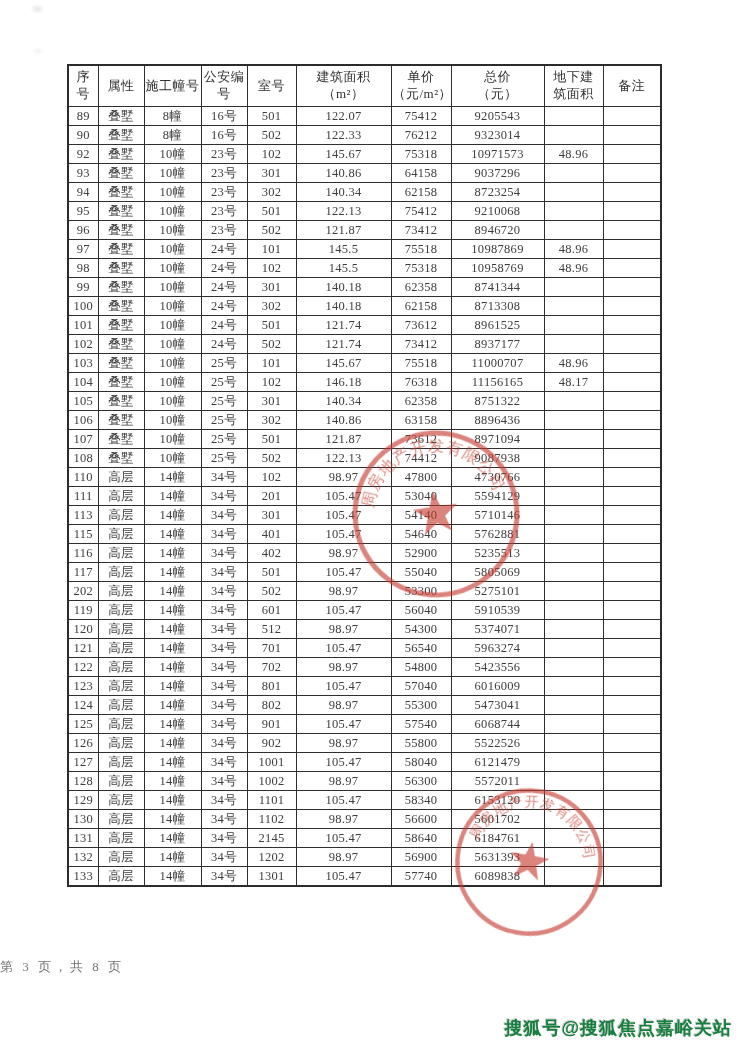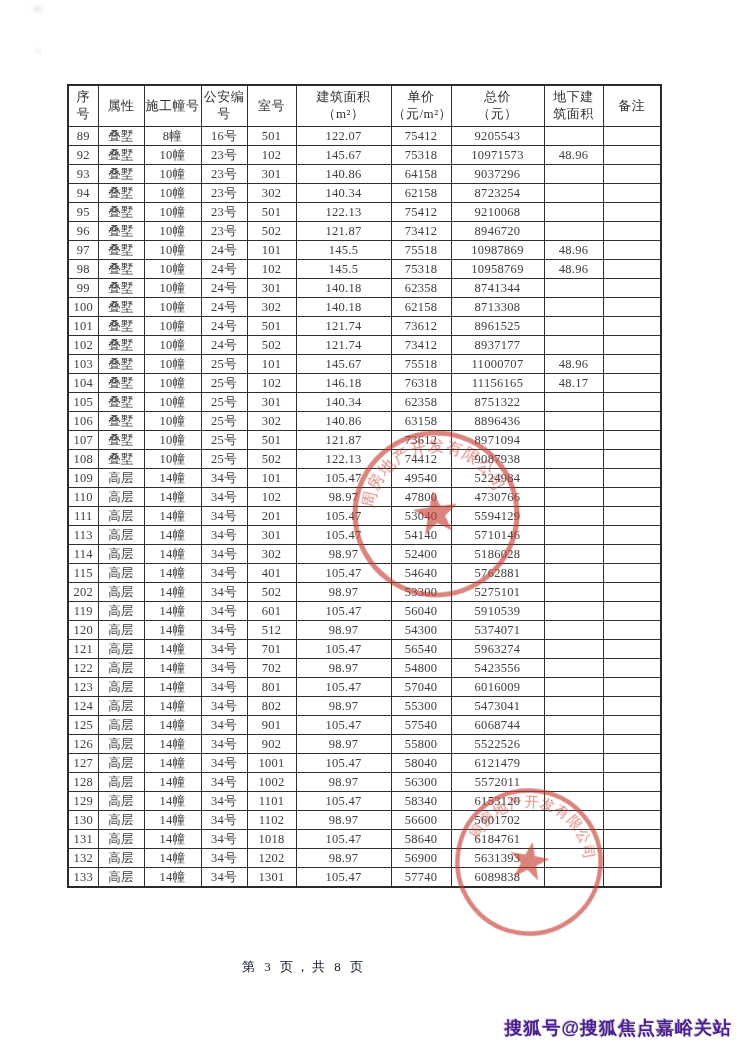--- a/index.html
+++ b/index.html
@@ -9,21 +9,21 @@
     font-family:"Liberation Serif","DejaVu Serif",serif;
     color:#3a3a3a;
   }
   
   .smudge{position:absolute;border-radius:50%;
     background:radial-gradient(closest-side, rgba(110,110,110,.30), rgba(110,110,110,0));}
   #smudge1{left:30px;top:4px;width:15px;height:10px;opacity:.55;}
   #smudge2{left:32px;top:47px;width:12px;height:8px;opacity:.30;}
 
   
-  .tbl-wrap{position:absolute;left:67px;top:84px;}
+  .tbl-wrap{position:absolute;left:67px;top:64px;}
   table.price{
     border-collapse:collapse;table-layout:fixed;width:595px;
     border:2px solid #2b2b2b;
   }
   table.price th, table.price td{
     border:1px solid #2f2f2f;
     text-align:center;vertical-align:middle;
     padding:0 1px;overflow:hidden;
     font-weight:normal;
   }
@@ -35,30 +35,30 @@
     height:18px;font-size:12.5px;letter-spacing:.3px;color:#3d3d3d;
   }
 
   
   .seal{position:absolute;opacity:.62;filter:blur(.4px);pointer-events:none;}
   #seal-upper{left:350px;top:428px;width:172px;height:172px;transform:rotate(-8deg);}
   #seal-lower{left:453px;top:786px;width:152px;height:152px;transform:rotate(10deg);}
 
   
   .page-footer{
-    position:absolute;left:0;top:958px;width:608px;text-align:center;
-    font-size:13px;letter-spacing:3px;color:#0f172a;
+    position:absolute;left:0;top:958px;width:608px;
+    font-size:13px;letter-spacing:3px;color:#737373;
   }
 
   
   .watermark{
     position:absolute;right:8px;top:1016px;
     font-family:"Liberation Sans","DejaVu Sans",sans-serif;
     font-size:18px;font-weight:bold;letter-spacing:1px;
-    color:#4c1d95;
+    color:#15803d;
     text-shadow:-1px -1px 0 #c9c9c9, 1px 1px 0 #ffffff, 0 0 1px #8e8e8e;
   }
 </style>
 </head>
 <body>
 
 <div id="smudge1" class="smudge"></div>
 <div id="smudge2" class="smudge"></div>
 
 <div class="tbl-wrap">
@@ -101,20 +101,32 @@
           <td>8幢</td>
           <td>16号</td>
           <td>501</td>
           <td>122.07</td>
           <td>75412</td>
           <td>9205543</td>
           <td></td>
           <td></td>
         </tr>
         <tr>
+          <td>90</td>
+          <td>叠墅</td>
+          <td>8幢</td>
+          <td>16号</td>
+          <td>502</td>
+          <td>122.33</td>
+          <td>76212</td>
+          <td>9323014</td>
+          <td></td>
+          <td></td>
+        </tr>
+        <tr>
           <td>92</td>
           <td>叠墅</td>
           <td>10幢</td>
           <td>23号</td>
           <td>102</td>
           <td>145.67</td>
           <td>75318</td>
           <td>10971573</td>
           <td>48.96</td>
           <td></td>
@@ -305,32 +317,20 @@
           <td>10幢</td>
           <td>25号</td>
           <td>502</td>
           <td>122.13</td>
           <td>74412</td>
           <td>9087938</td>
           <td></td>
           <td></td>
         </tr>
         <tr>
-          <td>109</td>
-          <td>高层</td>
-          <td>14幢</td>
-          <td>34号</td>
-          <td>101</td>
-          <td>105.47</td>
-          <td>49540</td>
-          <td>5224984</td>
-          <td></td>
-          <td></td>
-        </tr>
-        <tr>
           <td>110</td>
           <td>高层</td>
           <td>14幢</td>
           <td>34号</td>
           <td>102</td>
           <td>98.97</td>
           <td>47800</td>
           <td>4730766</td>
           <td></td>
           <td></td>
@@ -353,44 +353,56 @@
           <td>14幢</td>
           <td>34号</td>
           <td>301</td>
           <td>105.47</td>
           <td>54140</td>
           <td>5710146</td>
           <td></td>
           <td></td>
         </tr>
         <tr>
-          <td>114</td>
-          <td>高层</td>
-          <td>14幢</td>
-          <td>34号</td>
-          <td>302</td>
-          <td>98.97</td>
-          <td>52400</td>
-          <td>5186028</td>
-          <td></td>
-          <td></td>
-        </tr>
-        <tr>
           <td>115</td>
           <td>高层</td>
           <td>14幢</td>
           <td>34号</td>
           <td>401</td>
           <td>105.47</td>
           <td>54640</td>
           <td>5762881</td>
           <td></td>
           <td></td>
         </tr>
         <tr>
+          <td>116</td>
+          <td>高层</td>
+          <td>14幢</td>
+          <td>34号</td>
+          <td>402</td>
+          <td>98.97</td>
+          <td>52900</td>
+          <td>5235513</td>
+          <td></td>
+          <td></td>
+        </tr>
+        <tr>
+          <td>117</td>
+          <td>高层</td>
+          <td>14幢</td>
+          <td>34号</td>
+          <td>501</td>
+          <td>105.47</td>
+          <td>55040</td>
+          <td>5805069</td>
+          <td></td>
+          <td></td>
+        </tr>
+        <tr>
           <td>202</td>
           <td>高层</td>
           <td>14幢</td>
           <td>34号</td>
           <td>502</td>
           <td>98.97</td>
           <td>53300</td>
           <td>5275101</td>
           <td></td>
           <td></td>
@@ -537,21 +549,21 @@
           <td>56600</td>
           <td>5601702</td>
           <td></td>
           <td></td>
         </tr>
         <tr>
           <td>131</td>
           <td>高层</td>
           <td>14幢</td>
           <td>34号</td>
-          <td>1018</td>
+          <td>2145</td>
           <td>105.47</td>
           <td>58640</td>
           <td>6184761</td>
           <td></td>
           <td></td>
         </tr>
         <tr>
           <td>132</td>
           <td>高层</td>
           <td>14幢</td>

